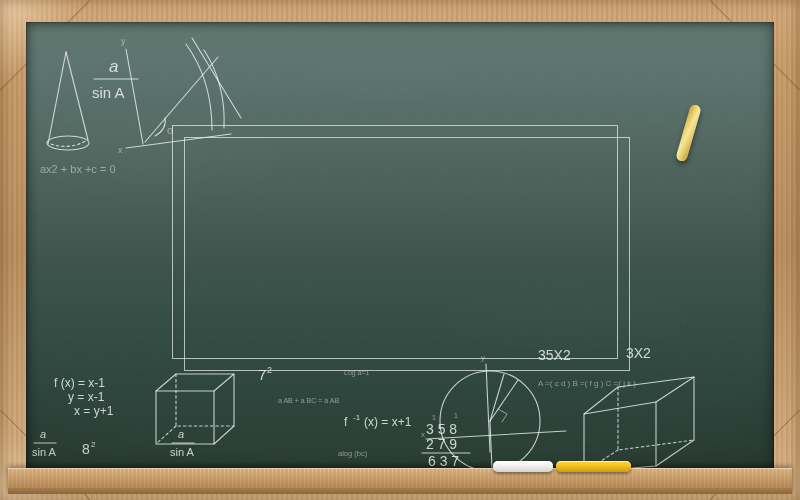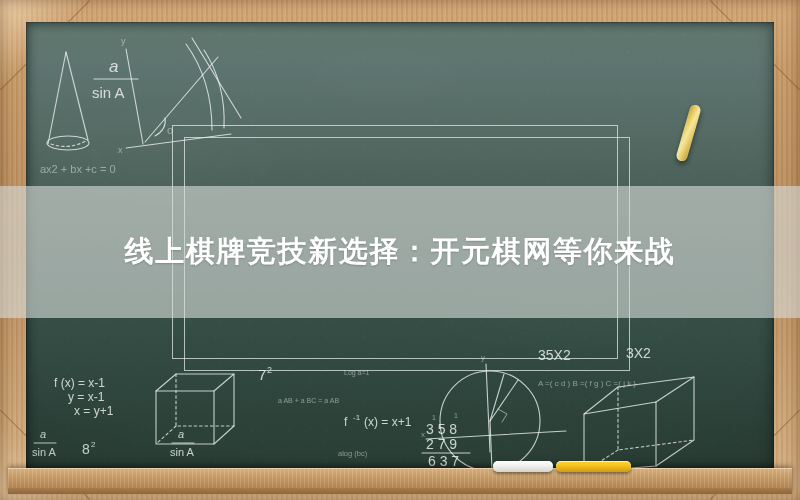--- a/index.html
+++ b/index.html
@@ -335,23 +335,20 @@
 
       <div class="deco-rect outer"></div>
       <div class="deco-rect inner"></div>
 
       <div class="board-vignette"></div>
     </div>
 
     <div class="chalk-stick"></div>
   </div>
 
-  <div class="title-band">
-    <div class="title-text">线上棋牌竞技新选择：开元棋网等你来战</div>
-  </div>
 
   <div class="ledge">
     <div class="ledge-lip"></div>
   </div>
   <div class="chalk-piece white"></div>
   <div class="chalk-piece yellow"></div>
 
 </div>
 
 </body></html>

